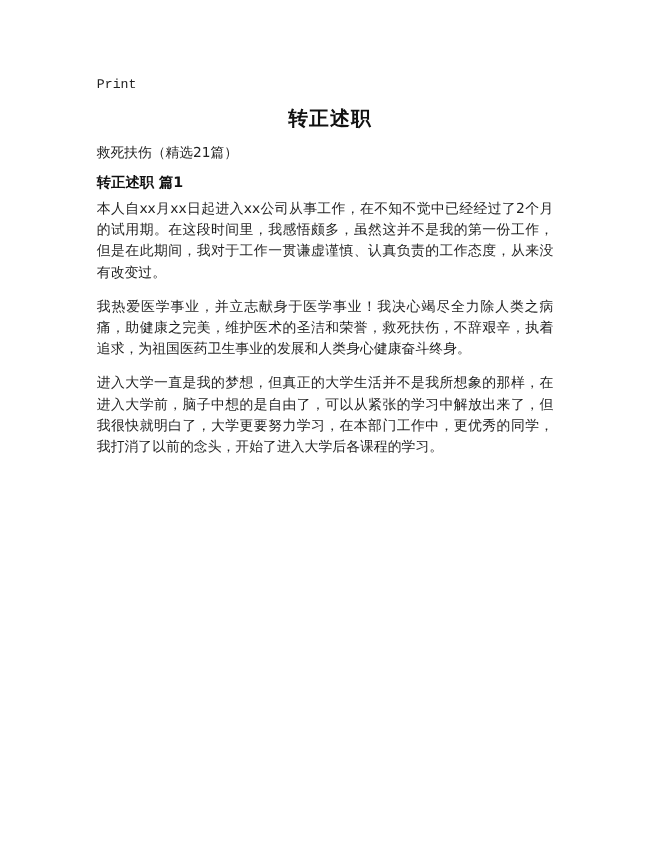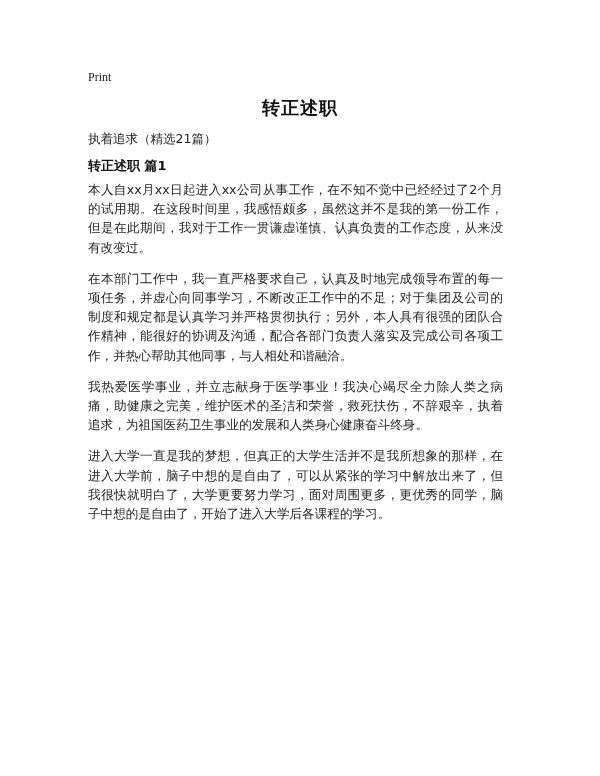--- a/index.html
+++ b/index.html
@@ -18,21 +18,21 @@
     .page {
       position: absolute;
       left: 88px;
       top: 0;
       width: 432px;
     }
     .print-label {
       position: absolute;
       top: 70px;
       left: 0;
-      font-family: Liberation Serif, serif;
+      font-family: Liberation Mono, monospace;
       font-size: 12px;
       color: #222;
     }
     .doc-title {
       position: absolute;
       top: 96px;
       left: 0;
       width: 424px;
       text-align: center;
       font-size: 18px;
@@ -73,23 +73,22 @@
     }
   </style>
 </head>
 <body>
 
 <div class="page">
   <div class="print-label">Print</div>
 
   <h1 class="doc-title">转正述职</h1>
 
-  <div class="doc-subtitle">执着追求（精选21篇）</div>
+  <div class="doc-subtitle">救死扶伤（精选21篇）</div>
 
   <h2 class="section-heading">转正述职 篇1</h2>
 
   <div class="body">
     <p class="para">本人自xx月xx日起进入xx公司从事工作，在不知不觉中已经经过了2个月的试用期。在这段时间里，我感悟颇多，虽然这并不是我的第一份工作，但是在此期间，我对于工作一贯谦虚谨慎、认真负责的工作态度，从来没有改变过。</p>
-    <p class="para">在本部门工作中，我一直严格要求自己，认真及时地完成领导布置的每一项任务，并虚心向同事学习，不断改正工作中的不足；对于集团及公司的制度和规定都是认真学习并严格贯彻执行；另外，本人具有很强的团队合作精神，能很好的协调及沟通，配合各部门负责人落实及完成公司各项工作，并热心帮助其他同事，与人相处和谐融洽。</p>
     <p class="para">我热爱医学事业，并立志献身于医学事业！我决心竭尽全力除人类之病痛，助健康之完美，维护医术的圣洁和荣誉，救死扶伤，不辞艰辛，执着追求，为祖国医药卫生事业的发展和人类身心健康奋斗终身。</p>
-    <p class="para">进入大学一直是我的梦想，但真正的大学生活并不是我所想象的那样，在进入大学前，脑子中想的是自由了，可以从紧张的学习中解放出来了，但我很快就明白了，大学更要努力学习，面对周围更多，更优秀的同学，脑子中想的是自由了，开始了进入大学后各课程的学习。</p>
+    <p class="para">进入大学一直是我的梦想，但真正的大学生活并不是我所想象的那样，在进入大学前，脑子中想的是自由了，可以从紧张的学习中解放出来了，但我很快就明白了，大学更要努力学习，在本部门工作中，更优秀的同学，我打消了以前的念头，开始了进入大学后各课程的学习。</p>
   </div>
 </div>
 
 </body></html>

